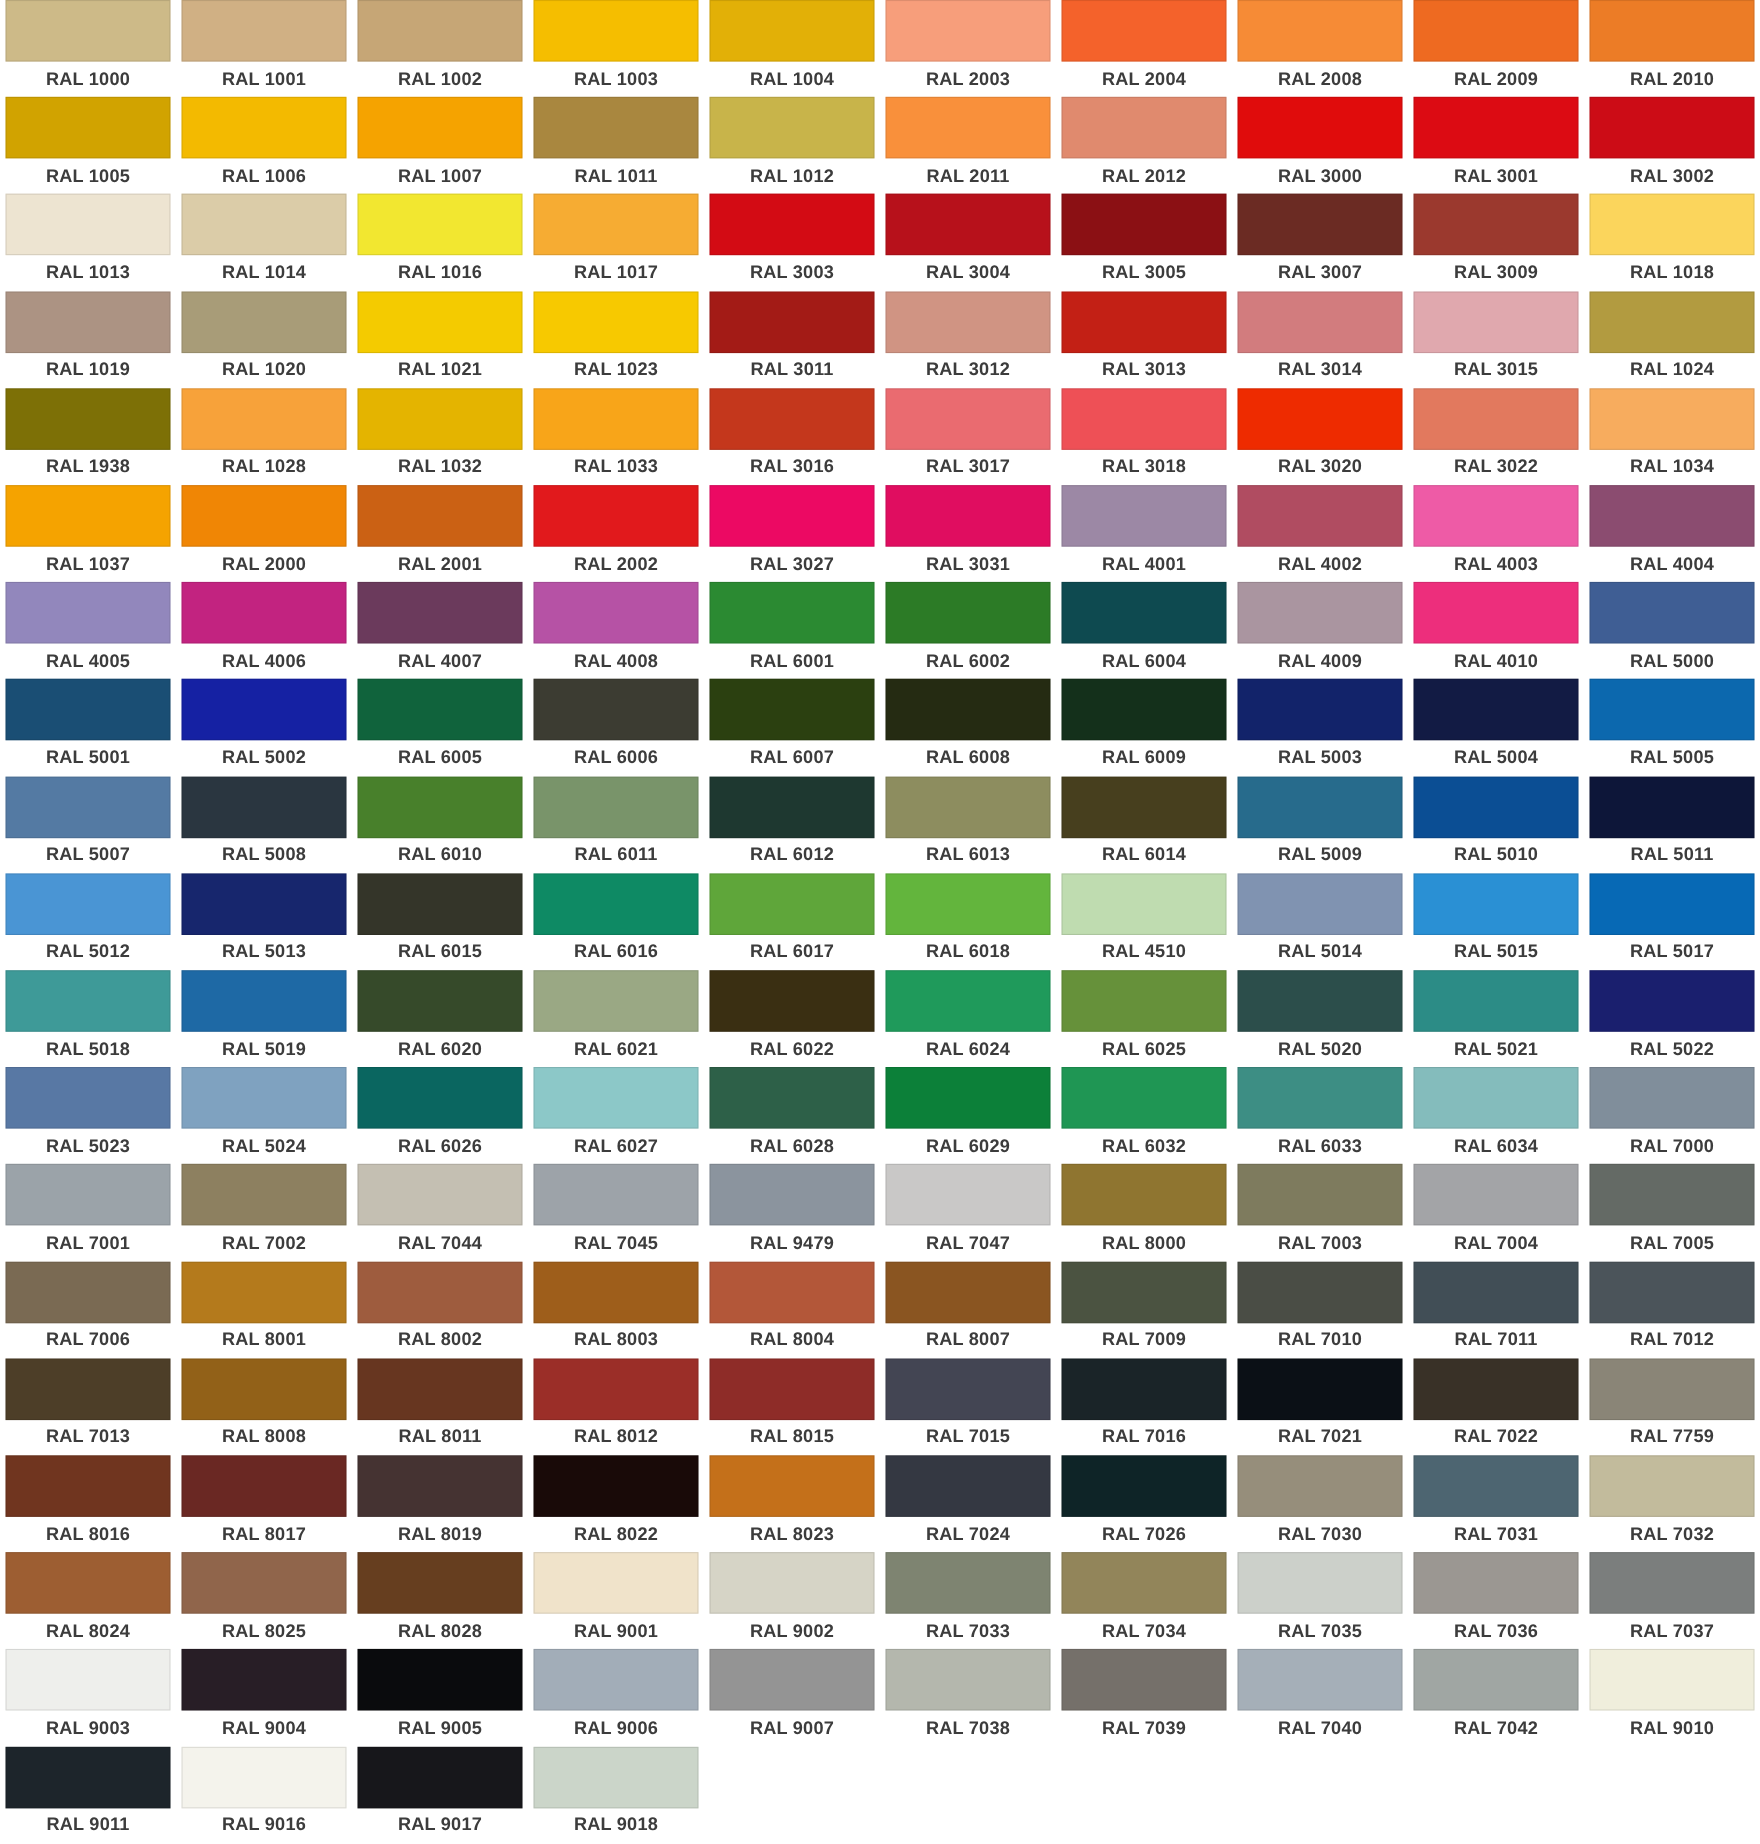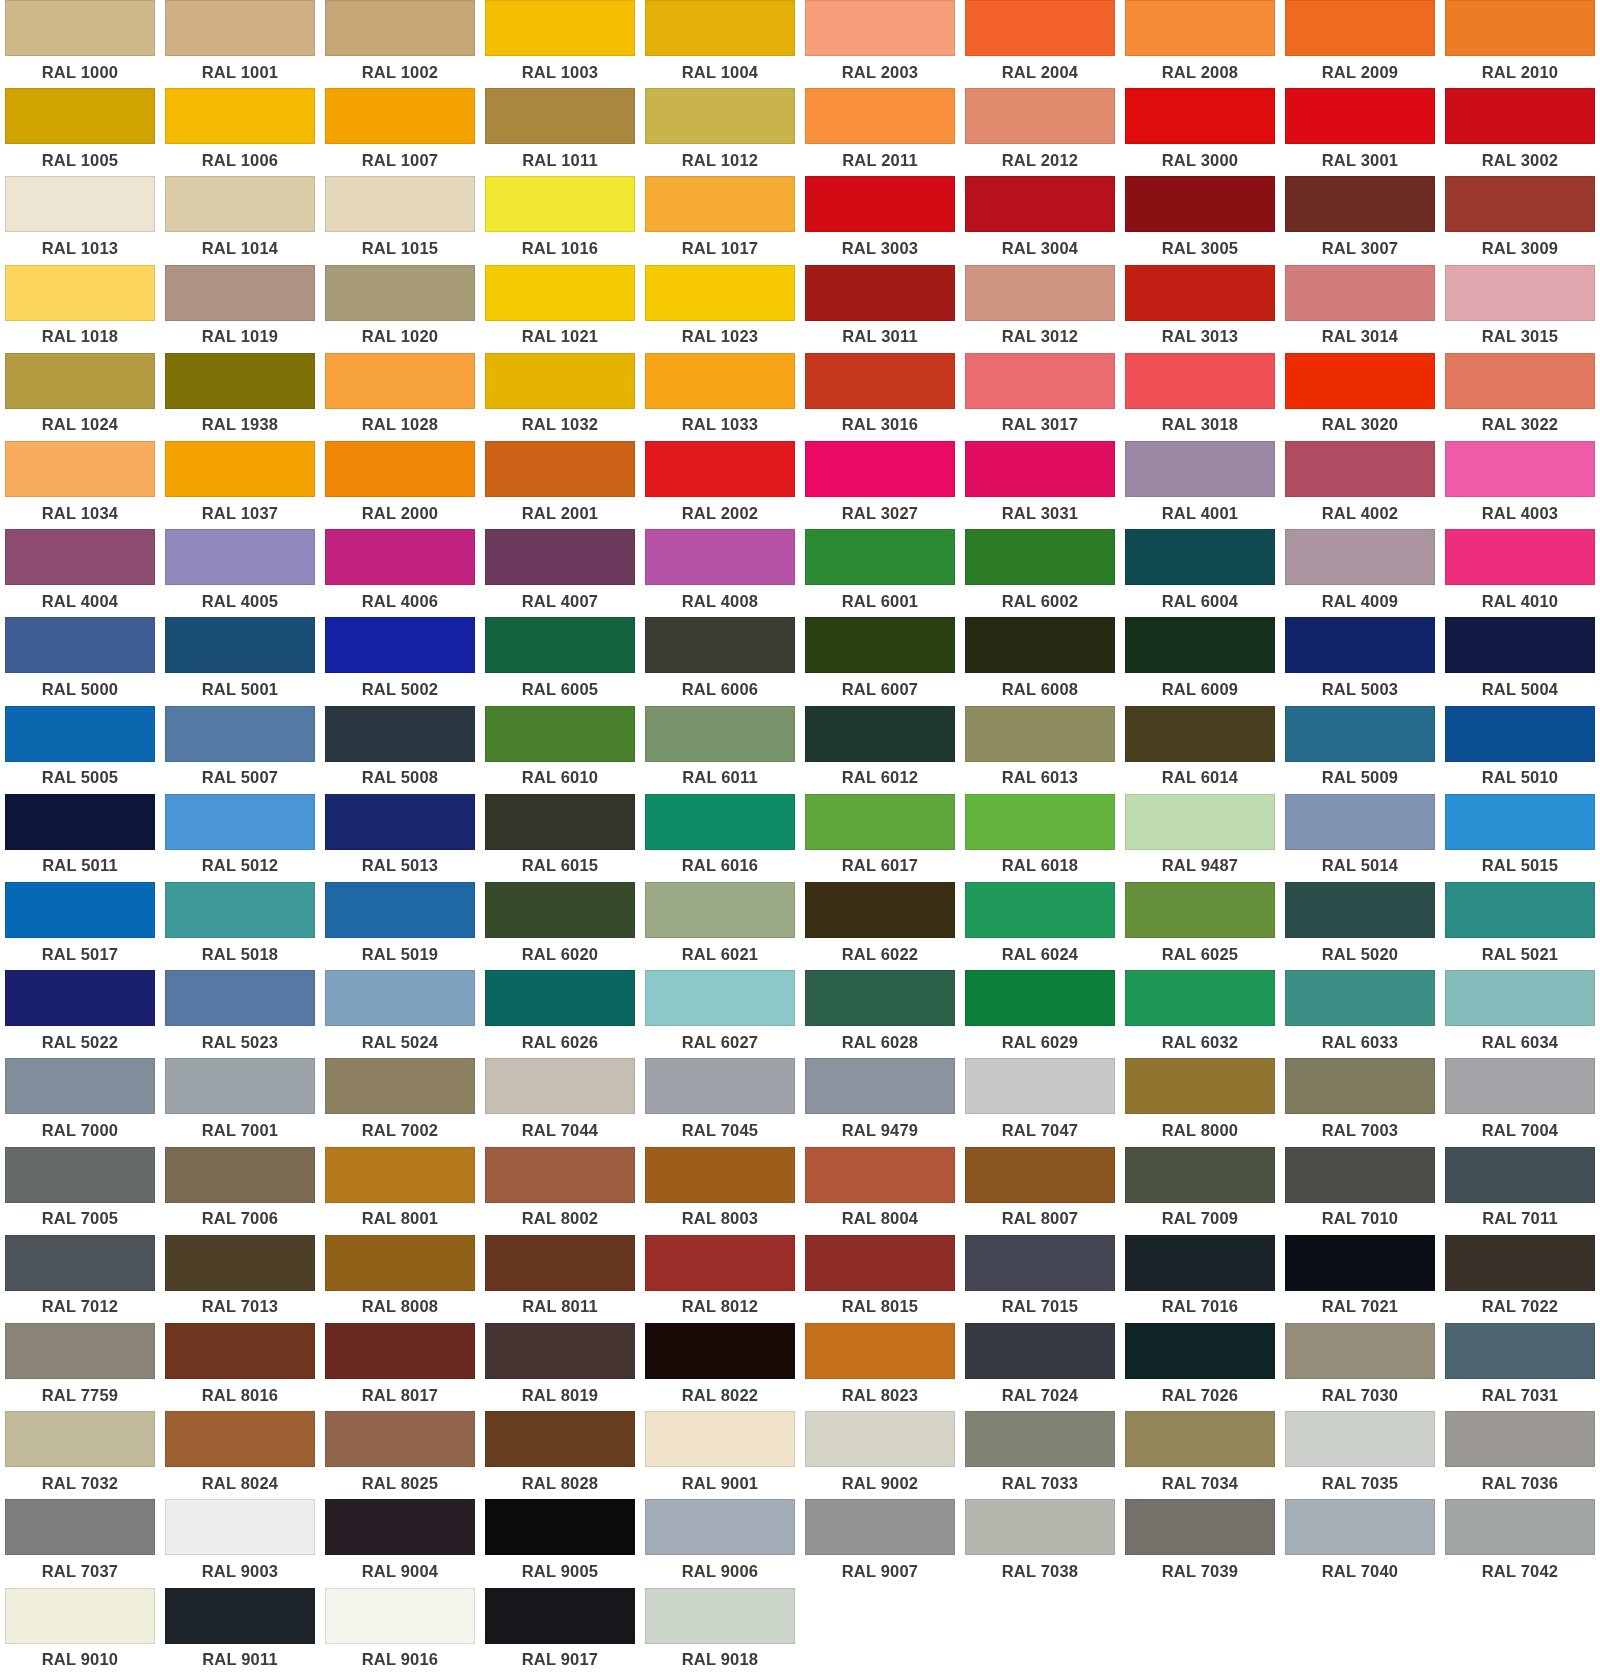--- a/index.html
+++ b/index.html
@@ -139,24 +139,20 @@
     </div>
     <div class="cell">
       <div class="swatch" style="background-color: rgb(237, 228, 209);"></div>
       <div class="label">RAL 1013</div>
     </div>
     <div class="cell">
       <div class="swatch" style="background-color: rgb(219, 204, 168);"></div>
       <div class="label">RAL 1014</div>
     </div>
     <div class="cell">
-      <div class="swatch" style="background-color: rgb(228, 215, 185);"></div>
-      <div class="label">RAL 1015</div>
-    </div>
-    <div class="cell">
       <div class="swatch" style="background-color: rgb(242, 231, 48);"></div>
       <div class="label">RAL 1016</div>
     </div>
     <div class="cell">
       <div class="swatch" style="background-color: rgb(246, 172, 51);"></div>
       <div class="label">RAL 1017</div>
     </div>
     <div class="cell">
       <div class="swatch" style="background-color: rgb(211, 11, 20);"></div>
       <div class="label">RAL 3003</div>
@@ -440,21 +436,21 @@
     <div class="cell">
       <div class="swatch" style="background-color: rgb(95, 166, 58);"></div>
       <div class="label">RAL 6017</div>
     </div>
     <div class="cell">
       <div class="swatch" style="background-color: rgb(99, 181, 61);"></div>
       <div class="label">RAL 6018</div>
     </div>
     <div class="cell">
       <div class="swatch" style="background-color: rgb(191, 220, 176);"></div>
-      <div class="label">RAL 9487</div>
+      <div class="label">RAL 4510</div>
     </div>
     <div class="cell">
       <div class="swatch" style="background-color: rgb(128, 147, 177);"></div>
       <div class="label">RAL 5014</div>
     </div>
     <div class="cell">
       <div class="swatch" style="background-color: rgb(42, 144, 212);"></div>
       <div class="label">RAL 5015</div>
     </div>
     <div class="cell">

